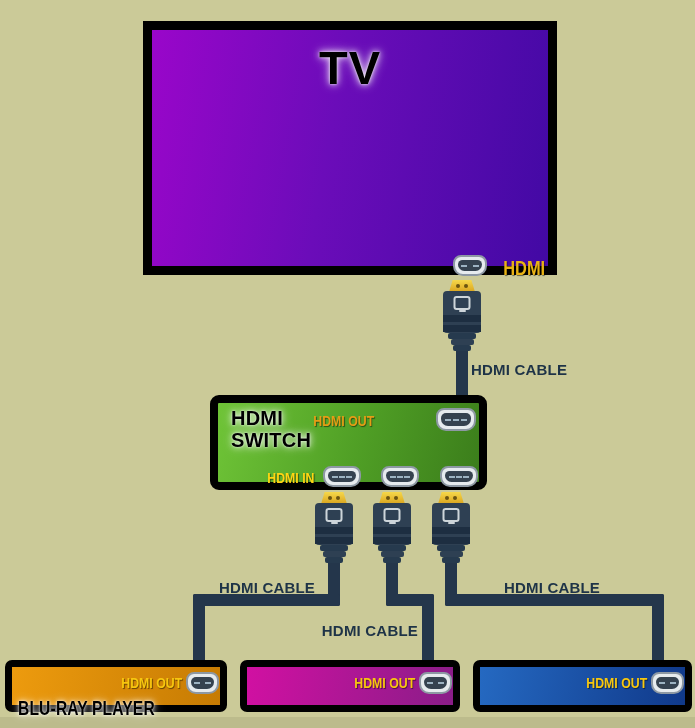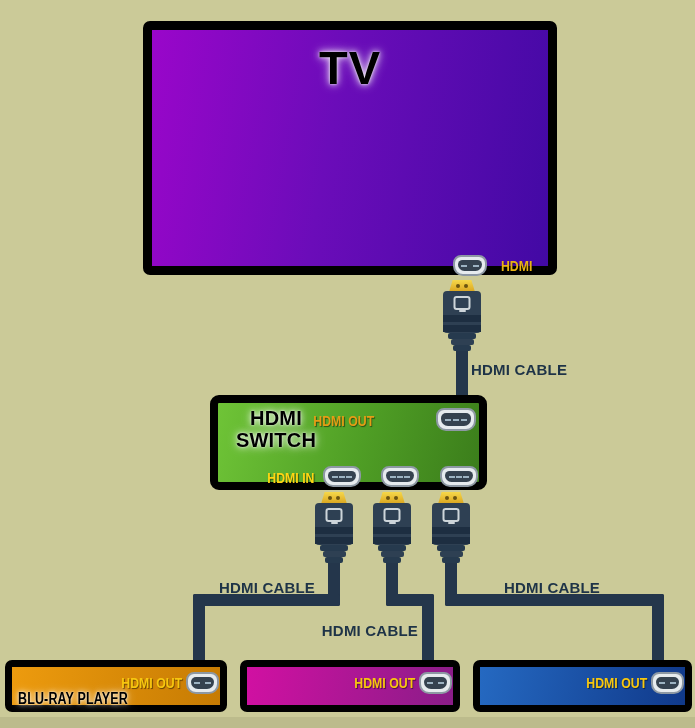--- a/index.html
+++ b/index.html
@@ -1,21 +1,21 @@
 <!DOCTYPE html>
 <html><head>
 <meta charset="utf-8">
 <style>
   html,body{margin:0;padding:0;}
   body{font-family:"Liberation Sans","DejaVu Sans",sans-serif;background:#9a9a78;}
   .stage{position:relative;width:695px;height:728px;background:#cbca98;overflow:hidden;}
 
   
   .abs{position:absolute;}
-  .glow-black{color:#000;text-shadow:0 0 2px rgba(255,255,255,.85),0 0 6px rgba(255,255,255,.85),0 0 12px rgba(255,255,255,.6);text-align:center;}
+  .glow-black{color:#000;text-shadow:0 0 2px rgba(255,255,255,.85),0 0 6px rgba(255,255,255,.85),0 0 12px rgba(255,255,255,.6);}
   .cond{display:inline-block;transform:scaleX(.78);transform-origin:left center;white-space:nowrap;}
   .cond-r{display:inline-block;transform:scaleX(.82);transform-origin:right center;white-space:nowrap;}
 
   
   .cable{position:absolute;background:#24364b;z-index:1;border-radius:2px;}
   .cable-label{position:absolute;z-index:4;font-size:15px;font-weight:700;color:#1e3347;letter-spacing:.2px;white-space:nowrap;}
 
   
   .plug{position:absolute;width:50px;display:flex;flex-direction:column;align-items:center;z-index:3;}
   .plug-tip{width:26px;height:12px;background:linear-gradient(#f6d84a,#d9a41f);clip-path:polygon(14% 0,86% 0,100% 100%,0 100%);position:relative;}
@@ -32,37 +32,37 @@
   .plug-neck.n1{width:28px;height:6px;background:#263a4e;}
   .plug-neck.n2{width:23px;height:6px;background:#2e4053;}
   .plug-neck.n3{width:18px;height:6px;background:#263a4e;}
 
   
   .port{position:absolute;background:#e6ebee;border:2px solid #8d98a3;border-radius:8px 8px 10px 10px;box-sizing:border-box;display:flex;align-items:center;justify-content:center;z-index:5;}
   .port-inner{width:calc(100% - 6px);height:calc(100% - 6px);background:#35424f;border-radius:5px 5px 7px 7px;display:flex;align-items:center;justify-content:center;}
   .port-dash{display:block;width:72%;border-top:2px dashed #9db3c2;height:0;}
 
   
-  .tv{left:143px;top:21px;width:414px;height:254px;box-sizing:border-box;border:9px solid #000;border-radius:7px;background:linear-gradient(100deg,#9a06ca 0%,#6b0cb9 45%,#4209a4 100%);z-index:2;}
+  .tv{left:143px;top:21px;width:414px;height:254px;box-sizing:border-box;border:9px solid #000;border-radius:0;background:linear-gradient(100deg,#9a06ca 0%,#6b0cb9 45%,#4209a4 100%);z-index:2;}
   .tv-title{position:absolute;left:0;top:10px;width:100%;text-align:center;font-size:47px;font-weight:900;letter-spacing:1px;}
-  .tv-port-label{position:absolute;left:342px;top:227px;font-size:15px;font-weight:700;color:#e9b313;text-shadow:1px 1px 1px rgba(0,0,0,.5);}
+  .tv-port-label{position:absolute;left:342px;top:227px;font-size:20px;font-weight:700;color:#e9b313;text-shadow:1px 1px 1px rgba(0,0,0,.5);}
 
   
   .switch{left:210px;top:395px;width:277px;height:95px;box-sizing:border-box;border:8px solid #000;border-radius:9px;background:linear-gradient(105deg,#6fc437 0%,#4f9e25 55%,#3b7d1b 100%);z-index:2;}
   .switch-title{position:absolute;left:13px;top:4px;width:90px;font-size:20px;line-height:22px;font-weight:900;letter-spacing:.2px;}
   .switch-out-label{position:absolute;left:66px;top:9px;width:90px;text-align:right;font-size:15px;font-weight:700;color:#e59c15;text-shadow:1px 1px 1px rgba(0,0,0,.5);}
   .switch-in-label{position:absolute;left:24px;top:66px;width:72px;text-align:right;font-size:15px;font-weight:700;color:#ffd513;text-shadow:1px 1px 1px rgba(0,0,0,.5);}
 
   
   .device{top:660px;height:52px;box-sizing:border-box;border:7px solid #000;border-radius:7px;z-index:6;}
   .device--bluray{left:5px;width:222px;background:linear-gradient(100deg,#ed9b0e 0%,#c67b03 100%);}
   .device--cablebox{left:240px;width:220px;background:linear-gradient(100deg,#d110a2 0%,#8a1d88 100%);}
   .device--console{left:473px;width:219px;background:linear-gradient(100deg,#2569c1 0%,#10398a 100%);}
   .device-port-label{position:absolute;top:7px;font-size:15px;font-weight:700;color:#f7c70f;text-shadow:1px 1px 1px rgba(0,0,0,.5);text-align:right;}
-  .device-name{position:absolute;left:6px;top:23px;font-size:16px;font-weight:900;letter-spacing:.2px;}
+  .device-name{position:absolute;left:6px;top:30px;font-size:20px;font-weight:900;letter-spacing:.2px;}
   .bottom-strip{left:0;bottom:0;width:100%;height:11px;background:rgba(60,60,40,.10);z-index:0;}
 </style>
 </head>
 <body>
 
 <div class="stage">
 
   <div class="cable" style="left:456px;top:346px;width:12px;height:52px;"></div>
 
   <div class="cable" style="left:328px;top:550px;width:12px;height:56px;"></div>

